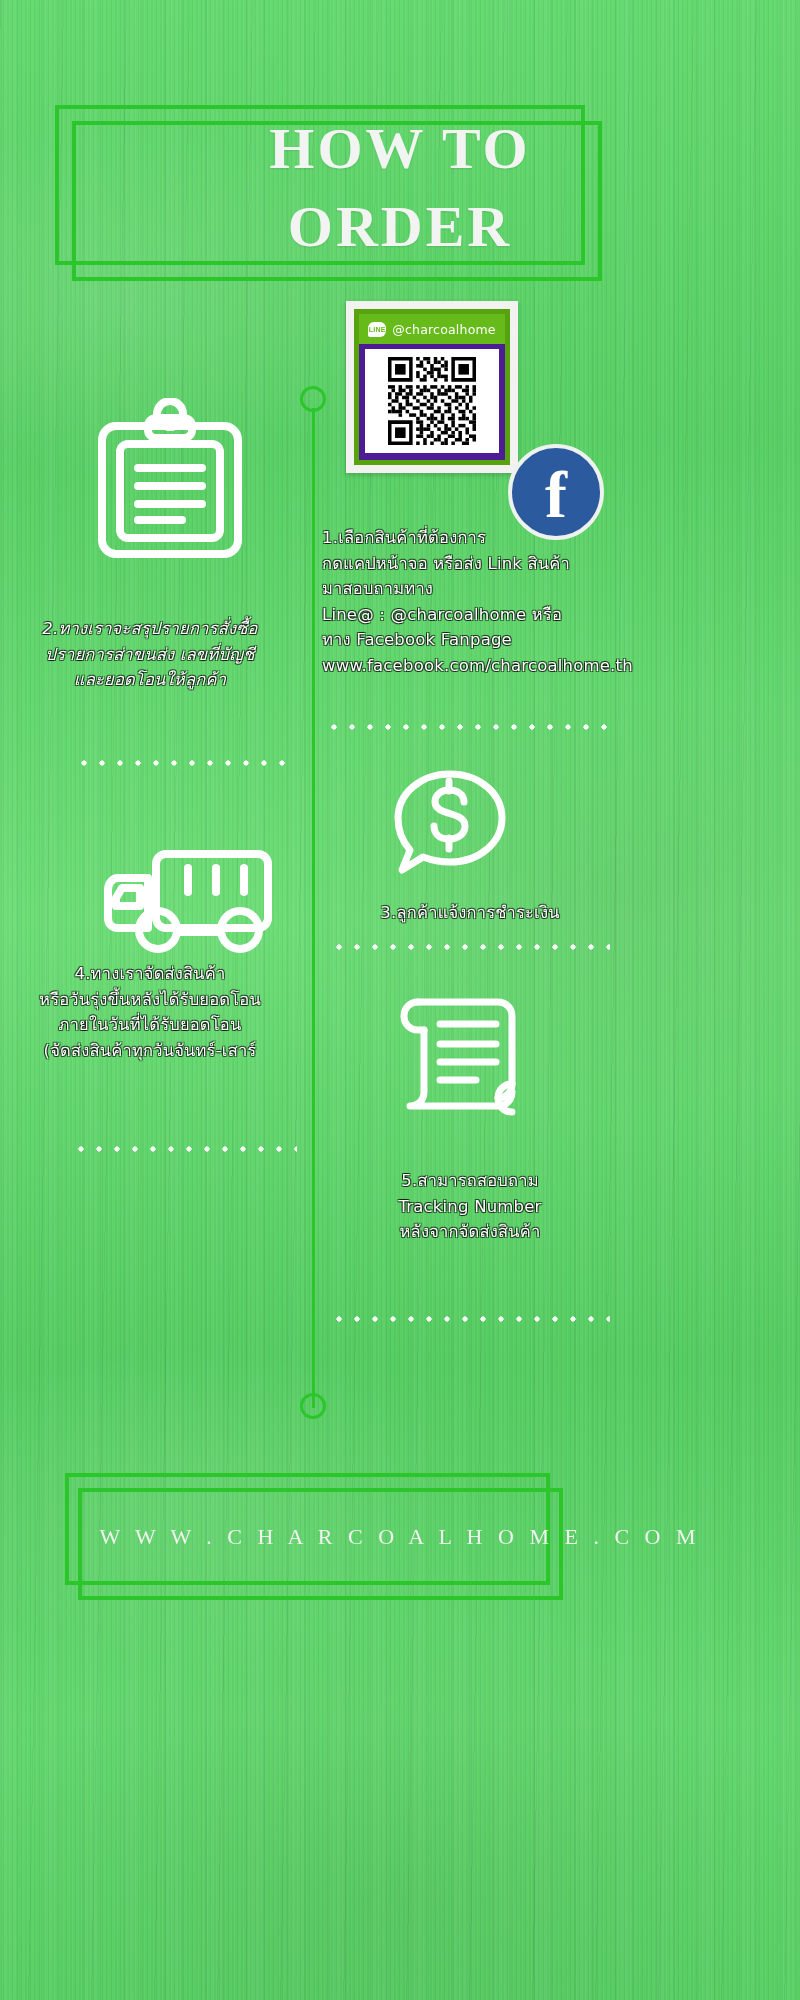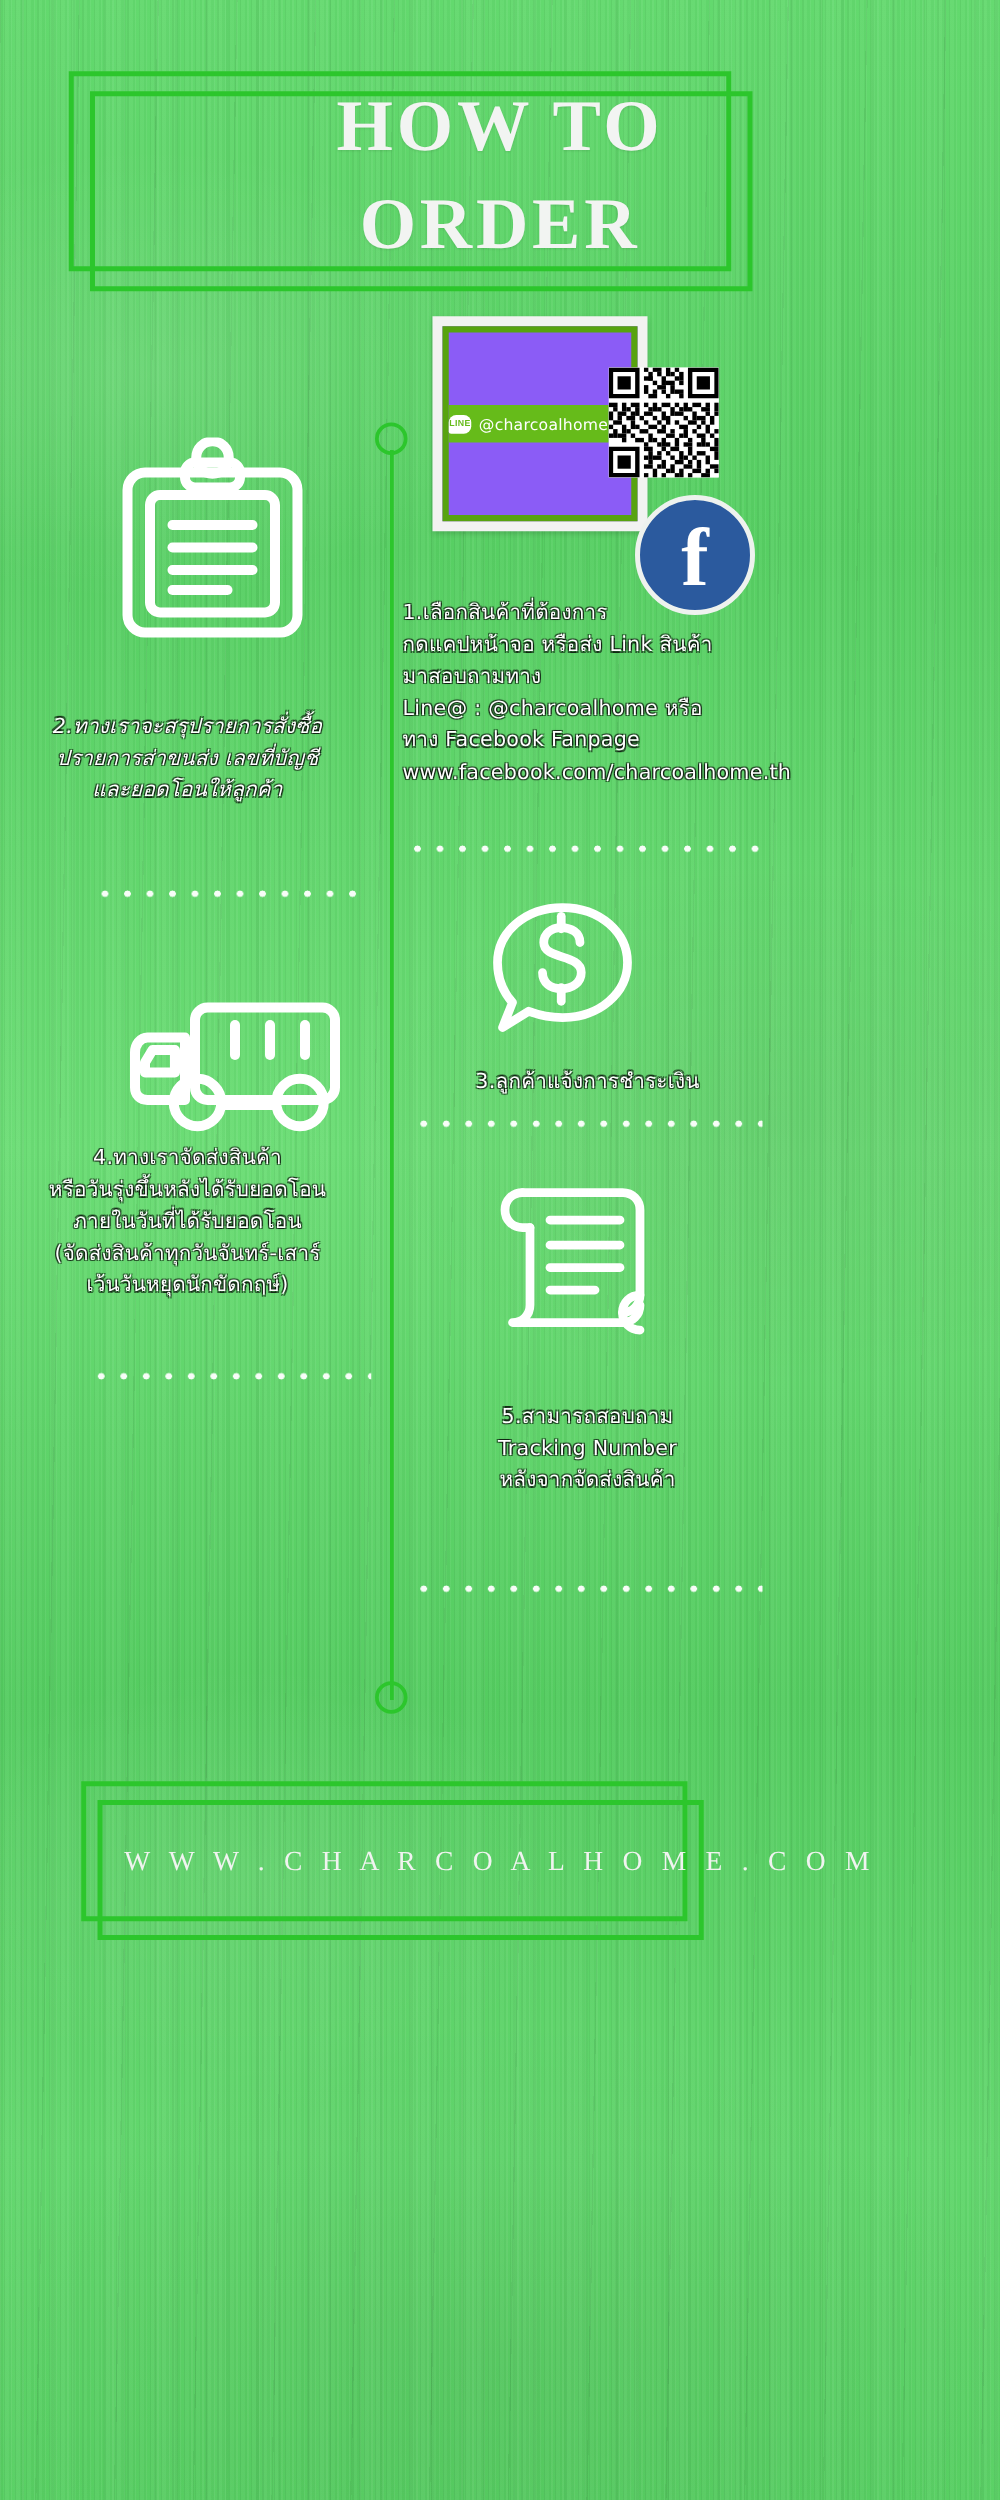--- a/index.html
+++ b/index.html
@@ -35,21 +35,21 @@
   #bg2 {
     position:absolute; inset:0;
     background:
       radial-gradient(ellipse 420px 260px at 120px 300px, rgba(255,255,255,0.10), rgba(255,255,255,0) 70%),
       radial-gradient(ellipse 500px 300px at 620px 900px, rgba(0,0,0,0.055), rgba(0,0,0,0) 70%),
       radial-gradient(ellipse 380px 240px at 200px 1500px, rgba(255,255,255,0.07), rgba(255,255,255,0) 70%),
       radial-gradient(ellipse 600px 400px at 400px 1900px, rgba(0,0,0,0.05), rgba(0,0,0,0) 72%);
     pointer-events:none;
   }
 
-  .wrap { position:absolute; inset:0; }
+  .wrap { position:absolute; inset:0;margin-top:48px; }
 
   
   #header-frame {
     position:absolute; left:55px; top:57px; width:530px; height:160px;
     border:4px solid #2cc62c;
   }
   #header-frame-inner {
     position:absolute; left:72px; top:73px; width:530px; height:160px;
     border:4px solid #2cc62c;
   }
@@ -111,23 +111,23 @@
   .icon-svg { display:block; }
 
   
   #qr-card {
     position:absolute; left:346px; top:253px; width:172px; height:172px;
     background:#f2f3f1; padding:8px;
     box-shadow:0 2px 5px rgba(0,0,0,0.18);
   }
   #qr-card-inner {
     width:100%; height:100%;
-    background:#8b5cf6;
+    background:#4c1d95;
     border:5px solid #57a30f;
-    display:flex; flex-direction:row; align-items:center;
+    display:flex; flex-direction:column; align-items:center;
   }
   #qr-line-header {
     width:100%; height:30px;
     display:flex; align-items:center; justify-content:center; gap:6px;
     background:#66bb1a;
   }
   #line-badge {
     width:18px; height:15px; border-radius:6px 6px 6px 2px;
     background:#ffffff; color:#66bb1a;
     font-size:7px; font-weight:bold; line-height:15px; text-align:center;
@@ -444,21 +444,20 @@
       </g>
     </svg>
   </div>
 
   <div class="step" id="step-4-text" style="left:0px; top:913px; width:300px;">
     <div class="step-text align-center">
       <div>4.ทางเราจัดส่งสินค้า</div>
       <div>หรือวันรุ่งขึ้นหลังได้รับยอดโอน</div>
       <div>ภายในวันที่ได้รับยอดโอน</div>
       <div>(จัดส่งสินค้าทุกวันจันทร์-เสาร์</div>
-      <div>เว้นวันหยุดนักขัดกฤษ์)</div>
     </div>
   </div>
 
   <div class="dots" style="left:72px; top:1098px; width:225px;"></div>
 
   <div class="step" id="step-5-icon" style="left:388px; top:940px;">
     <svg class="icon-svg" width="136" height="134" viewBox="0 0 136 134">
       <g fill="none" stroke="#ffffff" stroke-width="7" stroke-linecap="round" stroke-linejoin="round">
         <path d="M30 14 L110 14 C118 14 124 20 124 28 L124 96 C124 104 118 110 110 110"></path>
         <path d="M30 14 C22 14 16 20 16 28 C16 36 22 42 30 42 L36 42"></path>

